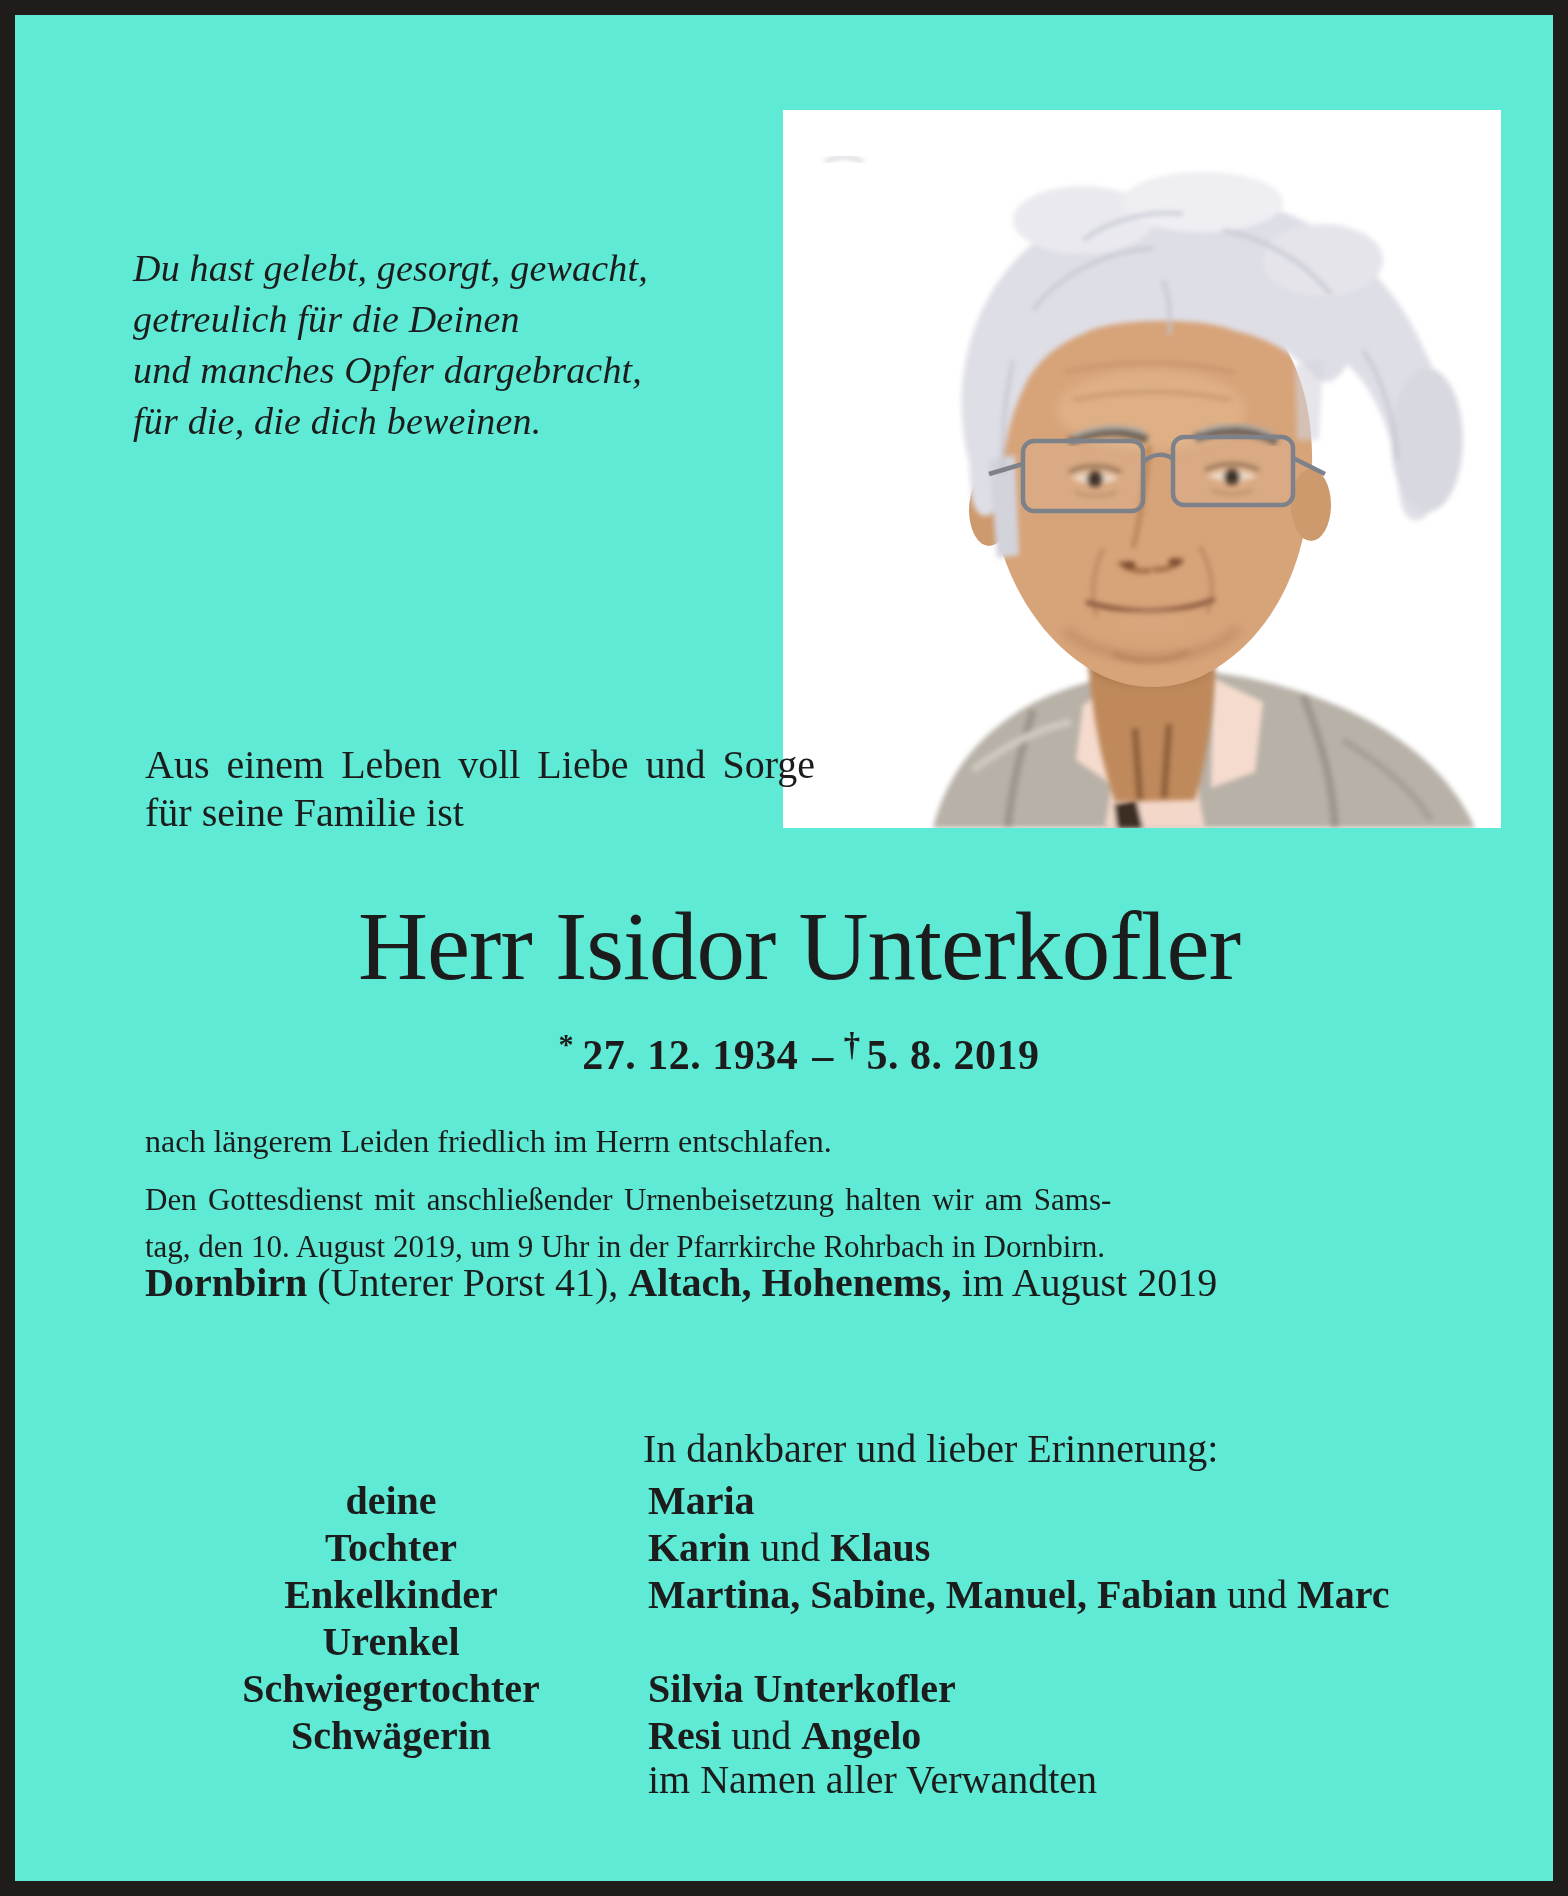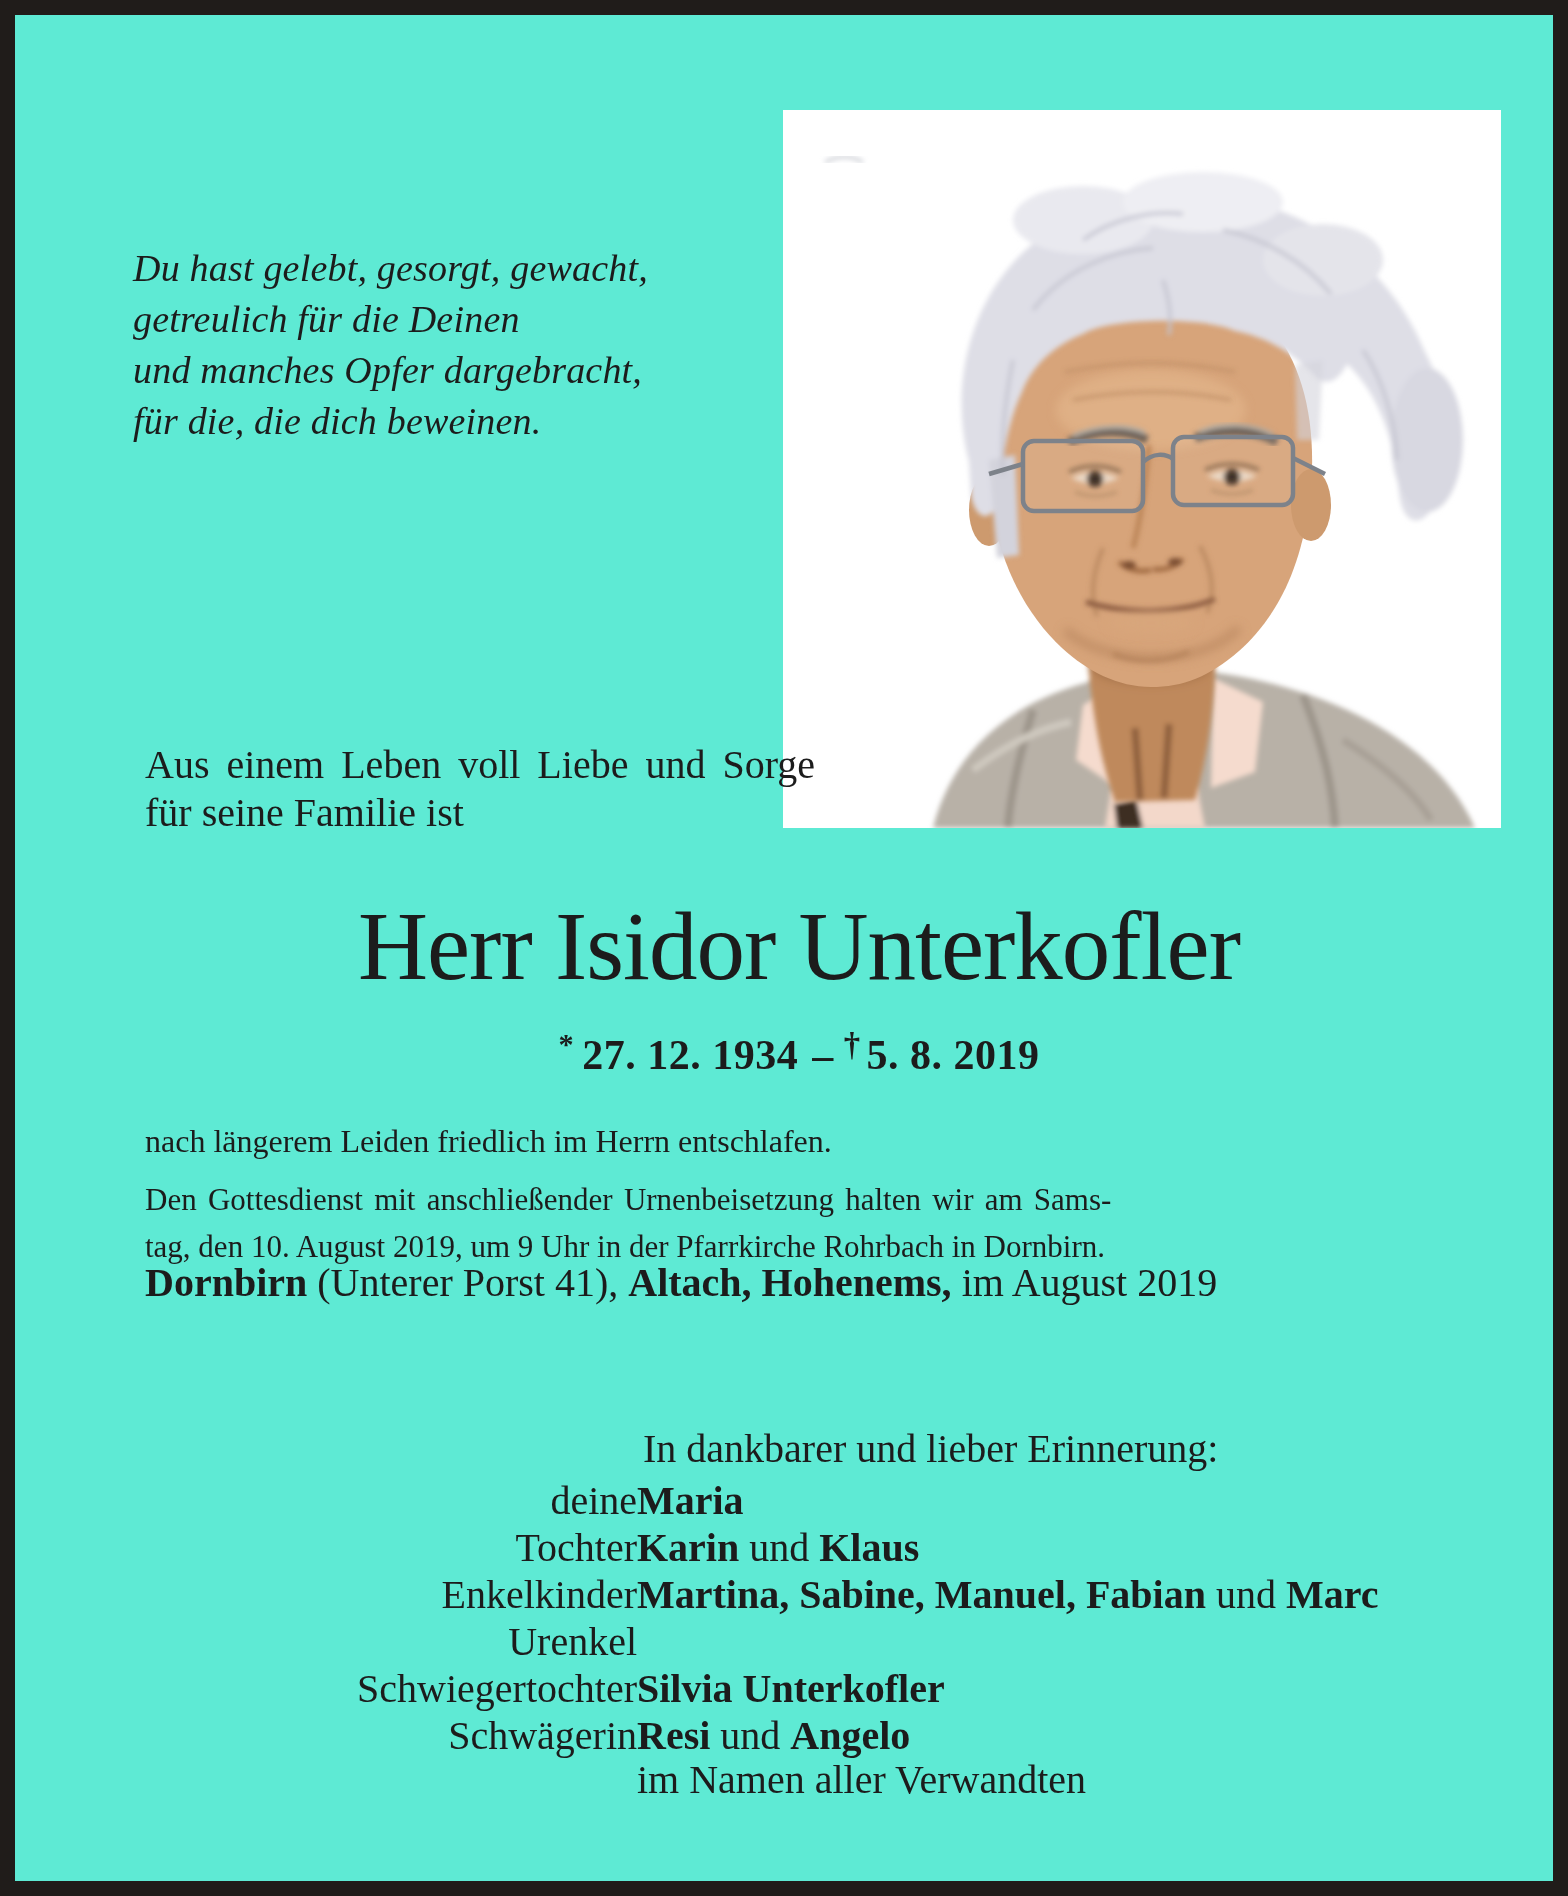--- a/index.html
+++ b/index.html
@@ -89,24 +89,25 @@
     font-size: 40px;
   }
   .fam-row {
     display: flex;
     line-height: 47px;
     white-space: nowrap;
   }
   .fam-label {
     display: inline-block;
     width: 492px;
-    text-align: right;
+    text-align: center;
     flex: 0 0 492px;
-  }
-  .fam-names { }
+    font-weight: bold;
+  }
+  .fam-names { margin-left: 11px; }
   .fam-names b { font-weight: 700; }
   .fam-closing { margin-top: -3px; }
 </style>
 </head>
 <body>
 
 <div class="sheet">
 
   <div class="abs poem">
     <div>Du hast gelebt, gesorgt, gewacht,</div>

